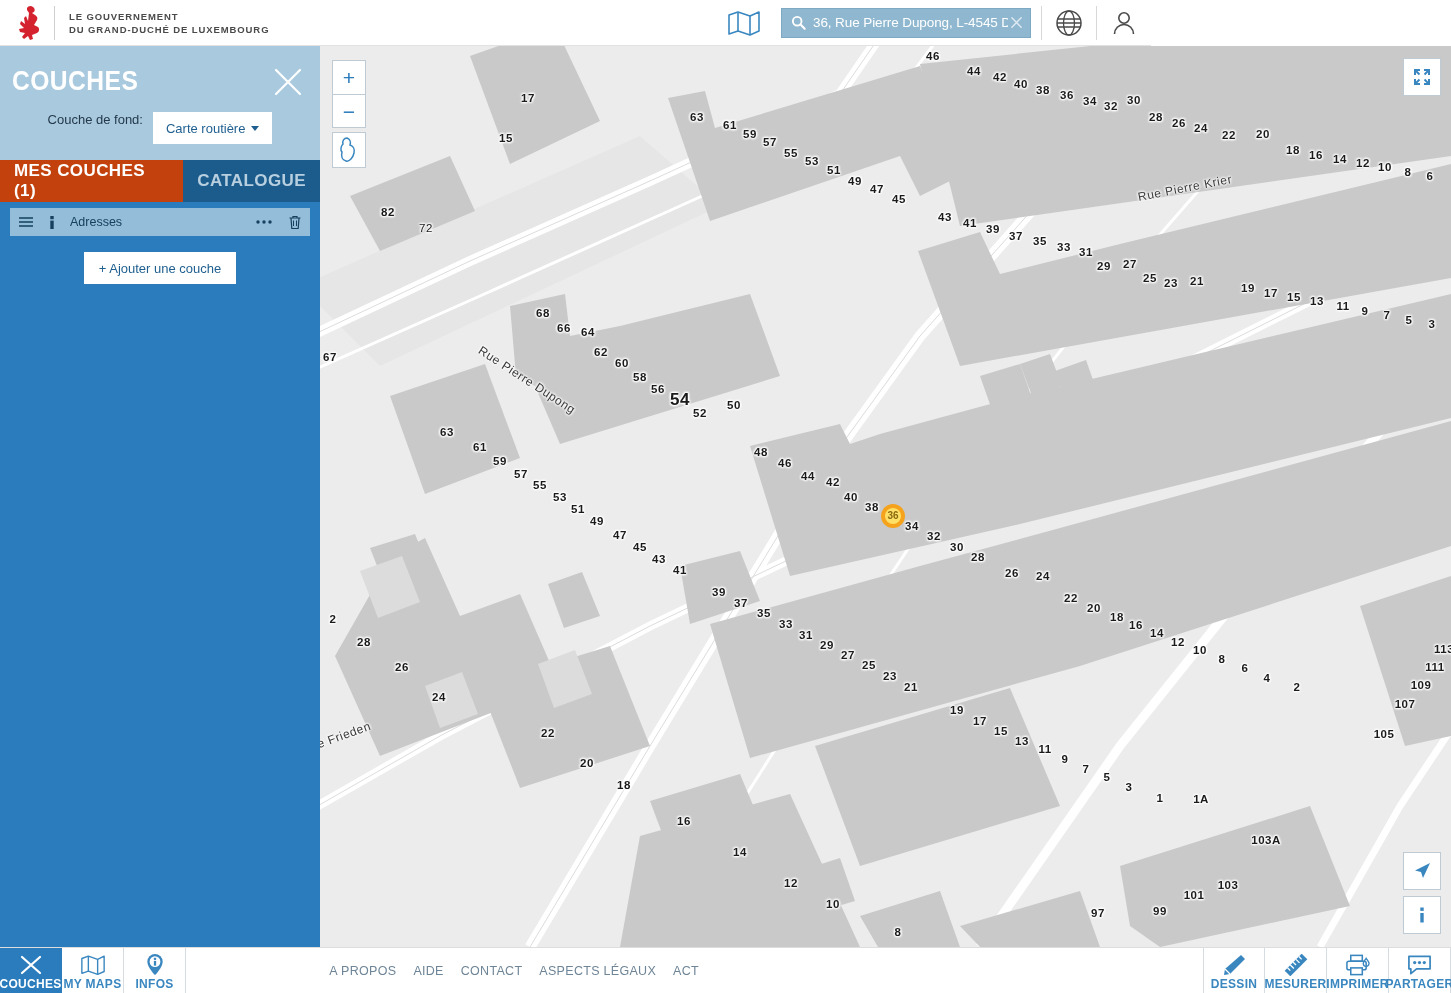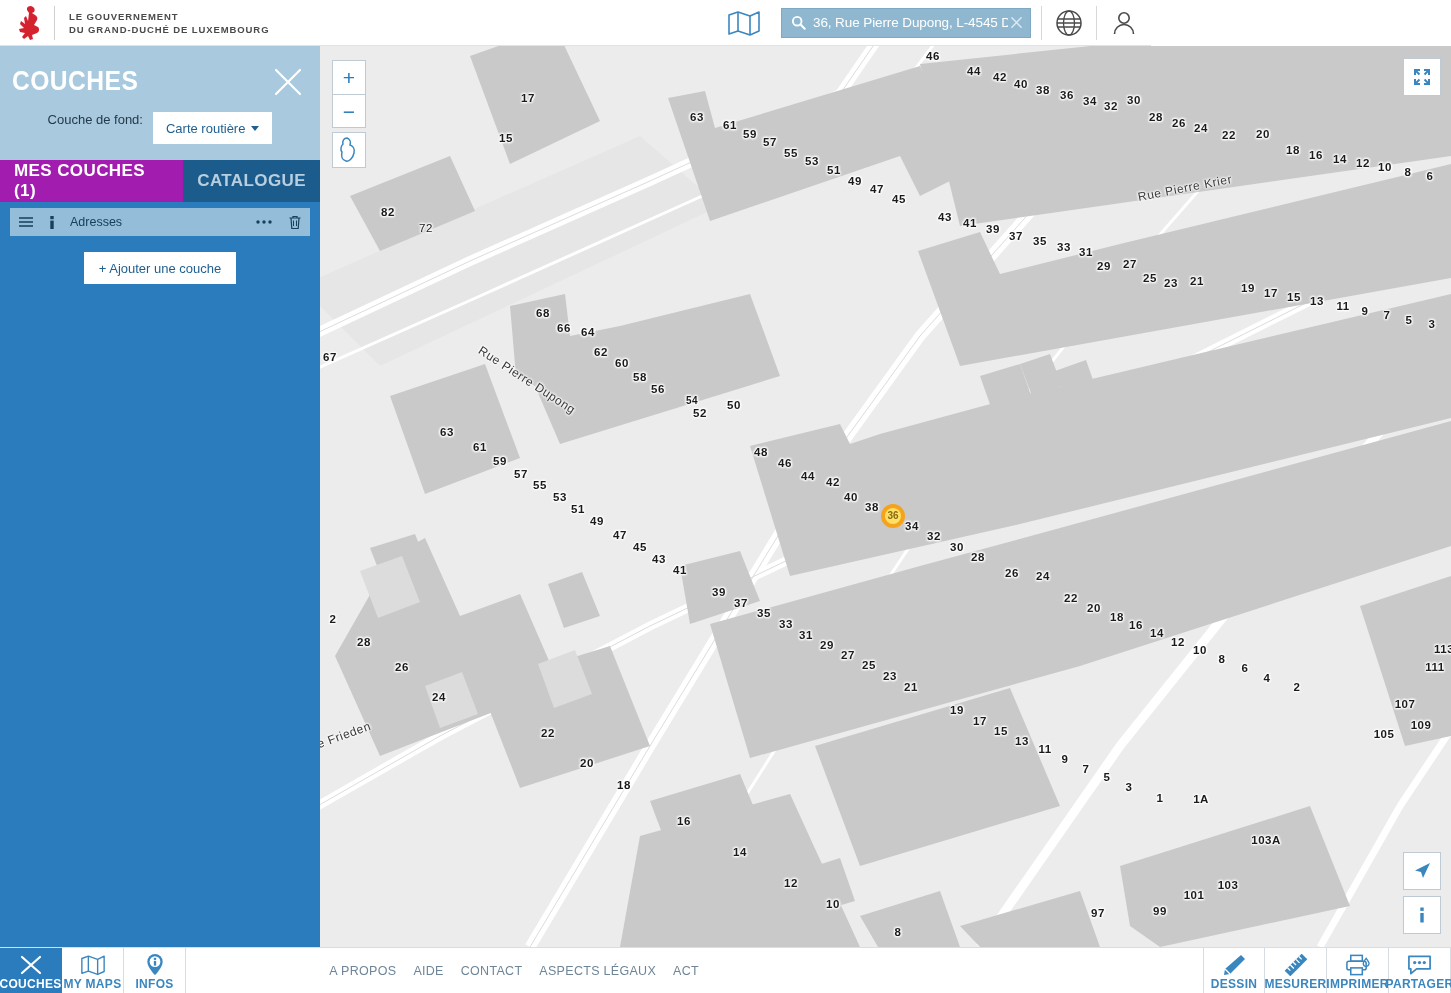--- a/index.html
+++ b/index.html
@@ -88,21 +88,21 @@
   .caret { width: 0; height: 0; border-left: 4.5px solid transparent;
     border-right: 4.5px solid transparent; border-top: 5px solid #1f5f8f; }
 
   #tabs { display: flex; height: 42px; }
   .tab {
     display: flex; align-items: center; padding: 0 14px; cursor: pointer;
     font-size: 17px; letter-spacing: .4px; font-weight: 700;
     font-family: "Liberation Sans Narrow","Liberation Sans", sans-serif;
     text-transform: uppercase;
   }
-  .tab.active { background: #a21caf; color: #ffffff; }
+  .tab.active { background: #c2410c; color: #ffffff; }
   .tab.inactive { background: #1c5c8c; color: #b8cfe0; }
   #tabs .tab-fill { flex: 1 1 auto; background: #a9c9de; }
 
   #layer-list { padding: 6px 10px 0 10px; }
   .layer-row {
     background: #93bdd8; height: 28px; display: flex; align-items: center;
     padding: 0 8px; color: #16405e; font-size: 12.5px; gap: 15px; cursor: pointer;
   }
   .layer-row .lr-spacer { flex: 1 1 auto; }
   .ico { display: flex; align-items: center; cursor: pointer; }
@@ -333,21 +333,21 @@
         <div style="position: absolute; left: 68px; top: 166px; transform: translate(-50%, -50%); font-size: 11.5px; font-weight: 700; color: rgb(26, 26, 26); white-space: nowrap; letter-spacing: 0.5px; text-shadow: rgb(255, 255, 255) 1px 1px 2px, rgb(255, 255, 255) -1px 1px 2px, rgb(255, 255, 255) 1px -1px 2px, rgb(255, 255, 255) -1px -1px 2px, rgb(255, 255, 255) 0px 0px 3px;">82</div>
         <div style="position: absolute; left: 106px; top: 182px; transform: translate(-50%, -50%); font-size: 11.5px; font-weight: 400; color: rgb(26, 26, 26); white-space: nowrap; letter-spacing: 0.5px; text-shadow: rgb(255, 255, 255) 1px 1px 2px, rgb(255, 255, 255) -1px 1px 2px, rgb(255, 255, 255) 1px -1px 2px, rgb(255, 255, 255) -1px -1px 2px, rgb(255, 255, 255) 0px 0px 3px;">72</div>
         <div style="position: absolute; left: 10px; top: 311px; transform: translate(-50%, -50%); font-size: 11.5px; font-weight: 700; color: rgb(26, 26, 26); white-space: nowrap; letter-spacing: 0.5px; text-shadow: rgb(255, 255, 255) 1px 1px 2px, rgb(255, 255, 255) -1px 1px 2px, rgb(255, 255, 255) 1px -1px 2px, rgb(255, 255, 255) -1px -1px 2px, rgb(255, 255, 255) 0px 0px 3px;">67</div>
         <div style="position: absolute; left: 223px; top: 267px; transform: translate(-50%, -50%); font-size: 11.5px; font-weight: 700; color: rgb(26, 26, 26); white-space: nowrap; letter-spacing: 0.5px; text-shadow: rgb(255, 255, 255) 1px 1px 2px, rgb(255, 255, 255) -1px 1px 2px, rgb(255, 255, 255) 1px -1px 2px, rgb(255, 255, 255) -1px -1px 2px, rgb(255, 255, 255) 0px 0px 3px;">68</div>
         <div style="position: absolute; left: 244px; top: 282px; transform: translate(-50%, -50%); font-size: 11.5px; font-weight: 700; color: rgb(26, 26, 26); white-space: nowrap; letter-spacing: 0.5px; text-shadow: rgb(255, 255, 255) 1px 1px 2px, rgb(255, 255, 255) -1px 1px 2px, rgb(255, 255, 255) 1px -1px 2px, rgb(255, 255, 255) -1px -1px 2px, rgb(255, 255, 255) 0px 0px 3px;">66</div>
         <div style="position: absolute; left: 268px; top: 286px; transform: translate(-50%, -50%); font-size: 11.5px; font-weight: 700; color: rgb(26, 26, 26); white-space: nowrap; letter-spacing: 0.5px; text-shadow: rgb(255, 255, 255) 1px 1px 2px, rgb(255, 255, 255) -1px 1px 2px, rgb(255, 255, 255) 1px -1px 2px, rgb(255, 255, 255) -1px -1px 2px, rgb(255, 255, 255) 0px 0px 3px;">64</div>
         <div style="position: absolute; left: 281px; top: 306px; transform: translate(-50%, -50%); font-size: 11.5px; font-weight: 700; color: rgb(26, 26, 26); white-space: nowrap; letter-spacing: 0.5px; text-shadow: rgb(255, 255, 255) 1px 1px 2px, rgb(255, 255, 255) -1px 1px 2px, rgb(255, 255, 255) 1px -1px 2px, rgb(255, 255, 255) -1px -1px 2px, rgb(255, 255, 255) 0px 0px 3px;">62</div>
         <div style="position: absolute; left: 302px; top: 317px; transform: translate(-50%, -50%); font-size: 11.5px; font-weight: 700; color: rgb(26, 26, 26); white-space: nowrap; letter-spacing: 0.5px; text-shadow: rgb(255, 255, 255) 1px 1px 2px, rgb(255, 255, 255) -1px 1px 2px, rgb(255, 255, 255) 1px -1px 2px, rgb(255, 255, 255) -1px -1px 2px, rgb(255, 255, 255) 0px 0px 3px;">60</div>
         <div style="position: absolute; left: 320px; top: 331px; transform: translate(-50%, -50%); font-size: 11.5px; font-weight: 700; color: rgb(26, 26, 26); white-space: nowrap; letter-spacing: 0.5px; text-shadow: rgb(255, 255, 255) 1px 1px 2px, rgb(255, 255, 255) -1px 1px 2px, rgb(255, 255, 255) 1px -1px 2px, rgb(255, 255, 255) -1px -1px 2px, rgb(255, 255, 255) 0px 0px 3px;">58</div>
         <div style="position: absolute; left: 338px; top: 343px; transform: translate(-50%, -50%); font-size: 11.5px; font-weight: 700; color: rgb(26, 26, 26); white-space: nowrap; letter-spacing: 0.5px; text-shadow: rgb(255, 255, 255) 1px 1px 2px, rgb(255, 255, 255) -1px 1px 2px, rgb(255, 255, 255) 1px -1px 2px, rgb(255, 255, 255) -1px -1px 2px, rgb(255, 255, 255) 0px 0px 3px;">56</div>
-        <div style="position: absolute; left: 360px; top: 354px; transform: translate(-50%, -50%); font-size: 10px; font-weight: 700; color: rgb(26, 26, 26); white-space: nowrap; letter-spacing: 0.5px; text-shadow: rgb(255, 255, 255) 1px 1px 2px, rgb(255, 255, 255) -1px 1px 2px, rgb(255, 255, 255) 1px -1px 2px, rgb(255, 255, 255) -1px -1px 2px, rgb(255, 255, 255) 0px 0px 3px; margin-left: 12px;">54</div>
+        <div style="position: absolute; left: 360px; top: 354px; transform: translate(-50%, -50%); font-size: 17px; font-weight: 700; color: rgb(26, 26, 26); white-space: nowrap; letter-spacing: 0.5px; text-shadow: rgb(255, 255, 255) 1px 1px 2px, rgb(255, 255, 255) -1px 1px 2px, rgb(255, 255, 255) 1px -1px 2px, rgb(255, 255, 255) -1px -1px 2px, rgb(255, 255, 255) 0px 0px 3px;">54</div>
         <div style="position: absolute; left: 380px; top: 367px; transform: translate(-50%, -50%); font-size: 11.5px; font-weight: 700; color: rgb(26, 26, 26); white-space: nowrap; letter-spacing: 0.5px; text-shadow: rgb(255, 255, 255) 1px 1px 2px, rgb(255, 255, 255) -1px 1px 2px, rgb(255, 255, 255) 1px -1px 2px, rgb(255, 255, 255) -1px -1px 2px, rgb(255, 255, 255) 0px 0px 3px;">52</div>
         <div style="position: absolute; left: 414px; top: 359px; transform: translate(-50%, -50%); font-size: 11.5px; font-weight: 700; color: rgb(26, 26, 26); white-space: nowrap; letter-spacing: 0.5px; text-shadow: rgb(255, 255, 255) 1px 1px 2px, rgb(255, 255, 255) -1px 1px 2px, rgb(255, 255, 255) 1px -1px 2px, rgb(255, 255, 255) -1px -1px 2px, rgb(255, 255, 255) 0px 0px 3px;">50</div>
         <div style="position: absolute; left: 441px; top: 406px; transform: translate(-50%, -50%); font-size: 11.5px; font-weight: 700; color: rgb(26, 26, 26); white-space: nowrap; letter-spacing: 0.5px; text-shadow: rgb(255, 255, 255) 1px 1px 2px, rgb(255, 255, 255) -1px 1px 2px, rgb(255, 255, 255) 1px -1px 2px, rgb(255, 255, 255) -1px -1px 2px, rgb(255, 255, 255) 0px 0px 3px;">48</div>
         <div style="position: absolute; left: 465px; top: 417px; transform: translate(-50%, -50%); font-size: 11.5px; font-weight: 700; color: rgb(26, 26, 26); white-space: nowrap; letter-spacing: 0.5px; text-shadow: rgb(255, 255, 255) 1px 1px 2px, rgb(255, 255, 255) -1px 1px 2px, rgb(255, 255, 255) 1px -1px 2px, rgb(255, 255, 255) -1px -1px 2px, rgb(255, 255, 255) 0px 0px 3px;">46</div>
         <div style="position: absolute; left: 488px; top: 430px; transform: translate(-50%, -50%); font-size: 11.5px; font-weight: 700; color: rgb(26, 26, 26); white-space: nowrap; letter-spacing: 0.5px; text-shadow: rgb(255, 255, 255) 1px 1px 2px, rgb(255, 255, 255) -1px 1px 2px, rgb(255, 255, 255) 1px -1px 2px, rgb(255, 255, 255) -1px -1px 2px, rgb(255, 255, 255) 0px 0px 3px;">44</div>
         <div style="position: absolute; left: 513px; top: 436px; transform: translate(-50%, -50%); font-size: 11.5px; font-weight: 700; color: rgb(26, 26, 26); white-space: nowrap; letter-spacing: 0.5px; text-shadow: rgb(255, 255, 255) 1px 1px 2px, rgb(255, 255, 255) -1px 1px 2px, rgb(255, 255, 255) 1px -1px 2px, rgb(255, 255, 255) -1px -1px 2px, rgb(255, 255, 255) 0px 0px 3px;">42</div>
         <div style="position: absolute; left: 531px; top: 451px; transform: translate(-50%, -50%); font-size: 11.5px; font-weight: 700; color: rgb(26, 26, 26); white-space: nowrap; letter-spacing: 0.5px; text-shadow: rgb(255, 255, 255) 1px 1px 2px, rgb(255, 255, 255) -1px 1px 2px, rgb(255, 255, 255) 1px -1px 2px, rgb(255, 255, 255) -1px -1px 2px, rgb(255, 255, 255) 0px 0px 3px;">40</div>
         <div style="position: absolute; left: 552px; top: 461px; transform: translate(-50%, -50%); font-size: 11.5px; font-weight: 700; color: rgb(26, 26, 26); white-space: nowrap; letter-spacing: 0.5px; text-shadow: rgb(255, 255, 255) 1px 1px 2px, rgb(255, 255, 255) -1px 1px 2px, rgb(255, 255, 255) 1px -1px 2px, rgb(255, 255, 255) -1px -1px 2px, rgb(255, 255, 255) 0px 0px 3px;">38</div>
         <div style="position: absolute; left: 592px; top: 480px; transform: translate(-50%, -50%); font-size: 11.5px; font-weight: 700; color: rgb(26, 26, 26); white-space: nowrap; letter-spacing: 0.5px; text-shadow: rgb(255, 255, 255) 1px 1px 2px, rgb(255, 255, 255) -1px 1px 2px, rgb(255, 255, 255) 1px -1px 2px, rgb(255, 255, 255) -1px -1px 2px, rgb(255, 255, 255) 0px 0px 3px;">34</div>
         <div style="position: absolute; left: 614px; top: 490px; transform: translate(-50%, -50%); font-size: 11.5px; font-weight: 700; color: rgb(26, 26, 26); white-space: nowrap; letter-spacing: 0.5px; text-shadow: rgb(255, 255, 255) 1px 1px 2px, rgb(255, 255, 255) -1px 1px 2px, rgb(255, 255, 255) 1px -1px 2px, rgb(255, 255, 255) -1px -1px 2px, rgb(255, 255, 255) 0px 0px 3px;">32</div>
@@ -406,21 +406,21 @@
         <div style="position: absolute; left: 228px; top: 687px; transform: translate(-50%, -50%); font-size: 11.5px; font-weight: 700; color: rgb(26, 26, 26); white-space: nowrap; letter-spacing: 0.5px; text-shadow: rgb(255, 255, 255) 1px 1px 2px, rgb(255, 255, 255) -1px 1px 2px, rgb(255, 255, 255) 1px -1px 2px, rgb(255, 255, 255) -1px -1px 2px, rgb(255, 255, 255) 0px 0px 3px;">22</div>
         <div style="position: absolute; left: 267px; top: 717px; transform: translate(-50%, -50%); font-size: 11.5px; font-weight: 700; color: rgb(26, 26, 26); white-space: nowrap; letter-spacing: 0.5px; text-shadow: rgb(255, 255, 255) 1px 1px 2px, rgb(255, 255, 255) -1px 1px 2px, rgb(255, 255, 255) 1px -1px 2px, rgb(255, 255, 255) -1px -1px 2px, rgb(255, 255, 255) 0px 0px 3px;">20</div>
         <div style="position: absolute; left: 304px; top: 739px; transform: translate(-50%, -50%); font-size: 11.5px; font-weight: 700; color: rgb(26, 26, 26); white-space: nowrap; letter-spacing: 0.5px; text-shadow: rgb(255, 255, 255) 1px 1px 2px, rgb(255, 255, 255) -1px 1px 2px, rgb(255, 255, 255) 1px -1px 2px, rgb(255, 255, 255) -1px -1px 2px, rgb(255, 255, 255) 0px 0px 3px;">18</div>
         <div style="position: absolute; left: 364px; top: 775px; transform: translate(-50%, -50%); font-size: 11.5px; font-weight: 700; color: rgb(26, 26, 26); white-space: nowrap; letter-spacing: 0.5px; text-shadow: rgb(255, 255, 255) 1px 1px 2px, rgb(255, 255, 255) -1px 1px 2px, rgb(255, 255, 255) 1px -1px 2px, rgb(255, 255, 255) -1px -1px 2px, rgb(255, 255, 255) 0px 0px 3px;">16</div>
         <div style="position: absolute; left: 420px; top: 806px; transform: translate(-50%, -50%); font-size: 11.5px; font-weight: 700; color: rgb(26, 26, 26); white-space: nowrap; letter-spacing: 0.5px; text-shadow: rgb(255, 255, 255) 1px 1px 2px, rgb(255, 255, 255) -1px 1px 2px, rgb(255, 255, 255) 1px -1px 2px, rgb(255, 255, 255) -1px -1px 2px, rgb(255, 255, 255) 0px 0px 3px;">14</div>
         <div style="position: absolute; left: 471px; top: 837px; transform: translate(-50%, -50%); font-size: 11.5px; font-weight: 700; color: rgb(26, 26, 26); white-space: nowrap; letter-spacing: 0.5px; text-shadow: rgb(255, 255, 255) 1px 1px 2px, rgb(255, 255, 255) -1px 1px 2px, rgb(255, 255, 255) 1px -1px 2px, rgb(255, 255, 255) -1px -1px 2px, rgb(255, 255, 255) 0px 0px 3px;">12</div>
         <div style="position: absolute; left: 513px; top: 858px; transform: translate(-50%, -50%); font-size: 11.5px; font-weight: 700; color: rgb(26, 26, 26); white-space: nowrap; letter-spacing: 0.5px; text-shadow: rgb(255, 255, 255) 1px 1px 2px, rgb(255, 255, 255) -1px 1px 2px, rgb(255, 255, 255) 1px -1px 2px, rgb(255, 255, 255) -1px -1px 2px, rgb(255, 255, 255) 0px 0px 3px;">10</div>
         <div style="position: absolute; left: 578px; top: 886px; transform: translate(-50%, -50%); font-size: 11.5px; font-weight: 700; color: rgb(26, 26, 26); white-space: nowrap; letter-spacing: 0.5px; text-shadow: rgb(255, 255, 255) 1px 1px 2px, rgb(255, 255, 255) -1px 1px 2px, rgb(255, 255, 255) 1px -1px 2px, rgb(255, 255, 255) -1px -1px 2px, rgb(255, 255, 255) 0px 0px 3px;">8</div>
         <div style="position: absolute; left: 1124px; top: 603px; transform: translate(-50%, -50%); font-size: 11.5px; font-weight: 700; color: rgb(26, 26, 26); white-space: nowrap; letter-spacing: 0.5px; text-shadow: rgb(255, 255, 255) 1px 1px 2px, rgb(255, 255, 255) -1px 1px 2px, rgb(255, 255, 255) 1px -1px 2px, rgb(255, 255, 255) -1px -1px 2px, rgb(255, 255, 255) 0px 0px 3px;">113</div>
         <div style="position: absolute; left: 1115px; top: 621px; transform: translate(-50%, -50%); font-size: 11.5px; font-weight: 700; color: rgb(26, 26, 26); white-space: nowrap; letter-spacing: 0.5px; text-shadow: rgb(255, 255, 255) 1px 1px 2px, rgb(255, 255, 255) -1px 1px 2px, rgb(255, 255, 255) 1px -1px 2px, rgb(255, 255, 255) -1px -1px 2px, rgb(255, 255, 255) 0px 0px 3px;">111</div>
-        <div style="position: absolute; left: 1101px; top: 639px; transform: translate(-50%, -50%); font-size: 11.5px; font-weight: 700; color: rgb(26, 26, 26); white-space: nowrap; letter-spacing: 0.5px; text-shadow: rgb(255, 255, 255) 1px 1px 2px, rgb(255, 255, 255) -1px 1px 2px, rgb(255, 255, 255) 1px -1px 2px, rgb(255, 255, 255) -1px -1px 2px, rgb(255, 255, 255) 0px 0px 3px; margin-top: 40px;">109</div>
+        <div style="position: absolute; left: 1101px; top: 639px; transform: translate(-50%, -50%); font-size: 11.5px; font-weight: 700; color: rgb(26, 26, 26); white-space: nowrap; letter-spacing: 0.5px; text-shadow: rgb(255, 255, 255) 1px 1px 2px, rgb(255, 255, 255) -1px 1px 2px, rgb(255, 255, 255) 1px -1px 2px, rgb(255, 255, 255) -1px -1px 2px, rgb(255, 255, 255) 0px 0px 3px;">109</div>
         <div style="position: absolute; left: 1085px; top: 658px; transform: translate(-50%, -50%); font-size: 11.5px; font-weight: 700; color: rgb(26, 26, 26); white-space: nowrap; letter-spacing: 0.5px; text-shadow: rgb(255, 255, 255) 1px 1px 2px, rgb(255, 255, 255) -1px 1px 2px, rgb(255, 255, 255) 1px -1px 2px, rgb(255, 255, 255) -1px -1px 2px, rgb(255, 255, 255) 0px 0px 3px;">107</div>
         <div style="position: absolute; left: 1064px; top: 688px; transform: translate(-50%, -50%); font-size: 11.5px; font-weight: 700; color: rgb(26, 26, 26); white-space: nowrap; letter-spacing: 0.5px; text-shadow: rgb(255, 255, 255) 1px 1px 2px, rgb(255, 255, 255) -1px 1px 2px, rgb(255, 255, 255) 1px -1px 2px, rgb(255, 255, 255) -1px -1px 2px, rgb(255, 255, 255) 0px 0px 3px;">105</div>
         <div style="position: absolute; left: 946px; top: 794px; transform: translate(-50%, -50%); font-size: 11.5px; font-weight: 700; color: rgb(26, 26, 26); white-space: nowrap; letter-spacing: 0.5px; text-shadow: rgb(255, 255, 255) 1px 1px 2px, rgb(255, 255, 255) -1px 1px 2px, rgb(255, 255, 255) 1px -1px 2px, rgb(255, 255, 255) -1px -1px 2px, rgb(255, 255, 255) 0px 0px 3px;">103A</div>
         <div style="position: absolute; left: 908px; top: 839px; transform: translate(-50%, -50%); font-size: 11.5px; font-weight: 700; color: rgb(26, 26, 26); white-space: nowrap; letter-spacing: 0.5px; text-shadow: rgb(255, 255, 255) 1px 1px 2px, rgb(255, 255, 255) -1px 1px 2px, rgb(255, 255, 255) 1px -1px 2px, rgb(255, 255, 255) -1px -1px 2px, rgb(255, 255, 255) 0px 0px 3px;">103</div>
         <div style="position: absolute; left: 874px; top: 849px; transform: translate(-50%, -50%); font-size: 11.5px; font-weight: 700; color: rgb(26, 26, 26); white-space: nowrap; letter-spacing: 0.5px; text-shadow: rgb(255, 255, 255) 1px 1px 2px, rgb(255, 255, 255) -1px 1px 2px, rgb(255, 255, 255) 1px -1px 2px, rgb(255, 255, 255) -1px -1px 2px, rgb(255, 255, 255) 0px 0px 3px;">101</div>
         <div style="position: absolute; left: 840px; top: 865px; transform: translate(-50%, -50%); font-size: 11.5px; font-weight: 700; color: rgb(26, 26, 26); white-space: nowrap; letter-spacing: 0.5px; text-shadow: rgb(255, 255, 255) 1px 1px 2px, rgb(255, 255, 255) -1px 1px 2px, rgb(255, 255, 255) 1px -1px 2px, rgb(255, 255, 255) -1px -1px 2px, rgb(255, 255, 255) 0px 0px 3px;">99</div>
         <div style="position: absolute; left: 778px; top: 867px; transform: translate(-50%, -50%); font-size: 11.5px; font-weight: 700; color: rgb(26, 26, 26); white-space: nowrap; letter-spacing: 0.5px; text-shadow: rgb(255, 255, 255) 1px 1px 2px, rgb(255, 255, 255) -1px 1px 2px, rgb(255, 255, 255) 1px -1px 2px, rgb(255, 255, 255) -1px -1px 2px, rgb(255, 255, 255) 0px 0px 3px;">97</div>
       </div>
 
     <div id="marker" style="position: absolute; left: 573px; top: 470px; transform: translate(-50%, -50%); width: 24px; height: 24px; border-radius: 50%; background: rgb(255, 224, 102); border: 4px solid rgb(245, 162, 28); display: flex; align-items: center; justify-content: center; z-index: 20;">

